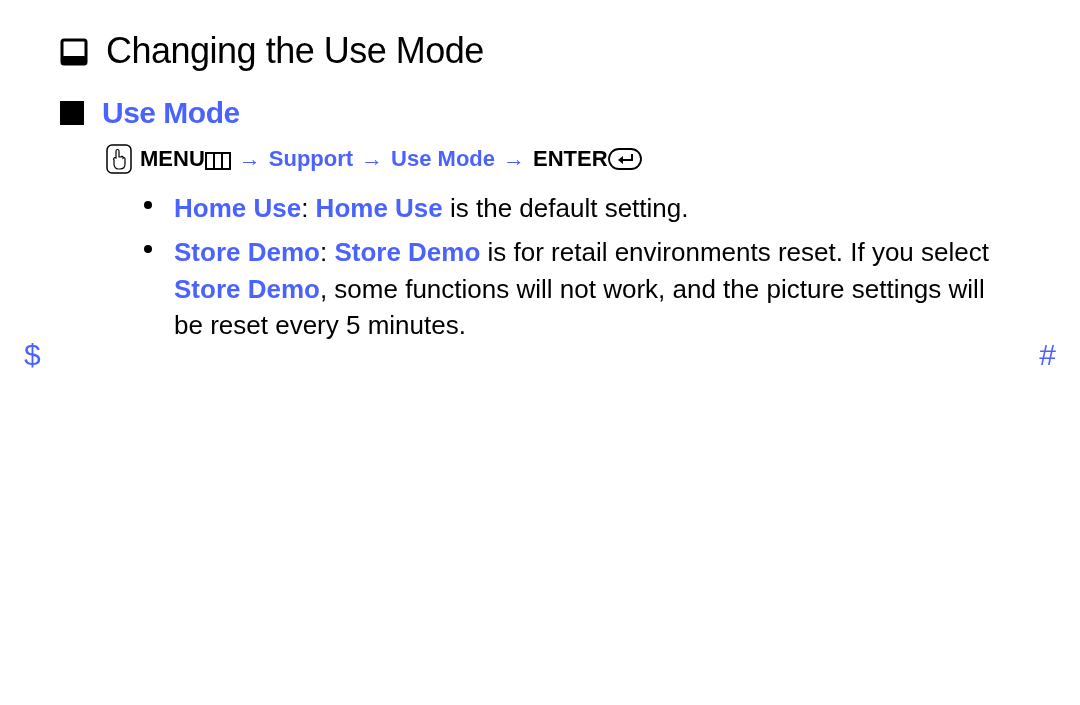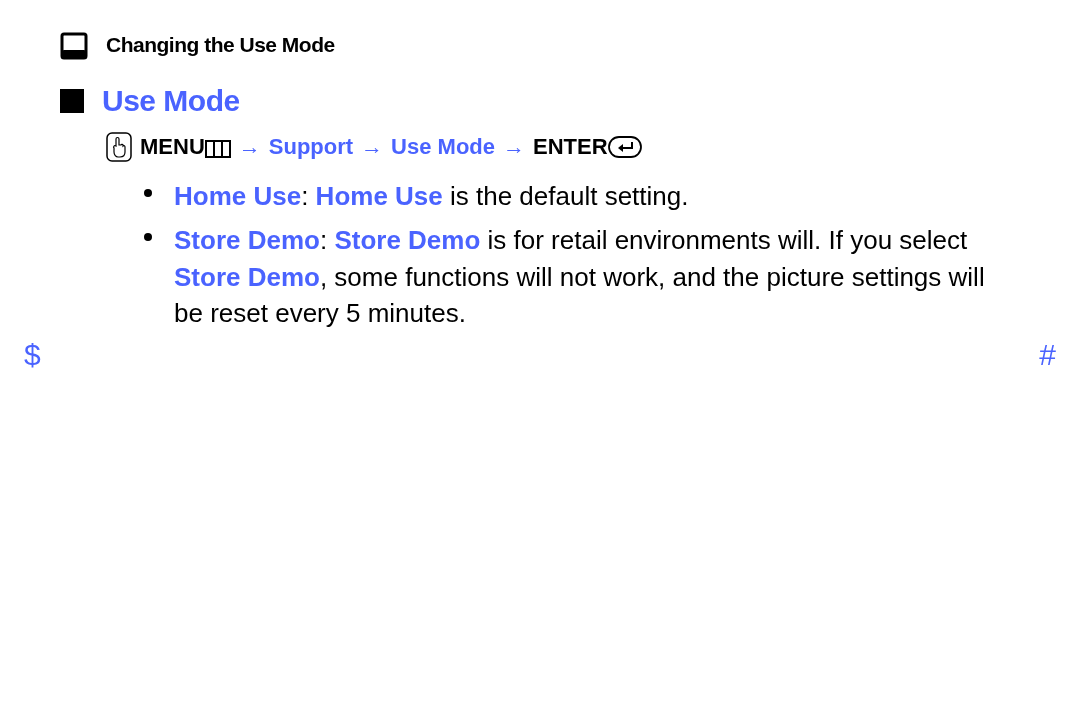--- a/index.html
+++ b/index.html
@@ -25,22 +25,22 @@
   }
   .sq-bullet {
     width: 28px;
     height: 28px;
     position: relative;
     flex: 0 0 auto;
     margin-top:2px;
   }
   .sq-bullet svg { display:block; }
   .title {
-    font-size: 21px;
-    font-weight: 700;
+    font-size: 36px;
+    font-weight: 400;
     letter-spacing: -0.5px;
   }
   .section-row {
     display: flex;
     align-items: center;
     gap: 18px;
     margin-left: 0px;
     margin-bottom: 14px;
     margin-top: 6px;
   }
@@ -178,20 +178,20 @@
       </span>
     </span>
   </div>
 
 
   <ul class="bullets">
     <li>
       <span class="hl">Home Use</span><span>: </span><span class="hl">Home Use</span><span> is the default setting.</span>
     </li>
     <li>
-      <span class="hl">Store Demo</span><span>: </span><span class="hl">Store Demo</span><span> is for retail environments will. If you select </span><span class="hl">Store Demo</span><span>, some functions will not work, and the picture settings will be reset every 5 minutes.</span>
+      <span class="hl">Store Demo</span><span>: </span><span class="hl">Store Demo</span><span> is for retail environments reset. If you select </span><span class="hl">Store Demo</span><span>, some functions will not work, and the picture settings will be reset every 5 minutes.</span>
     </li>
   </ul>
 
 </div>
 
 <div class="nav-left">$</div>
 <div class="nav-right">#</div>
 
 </body></html>

